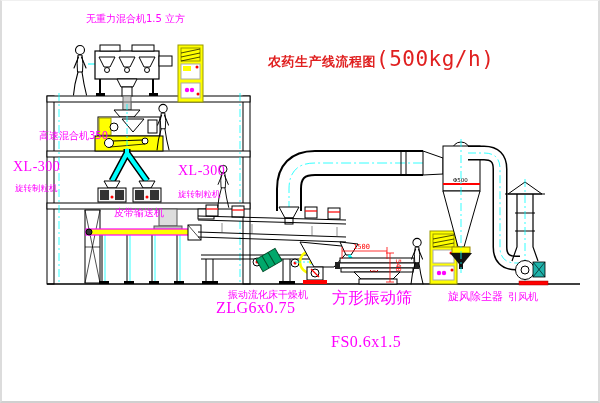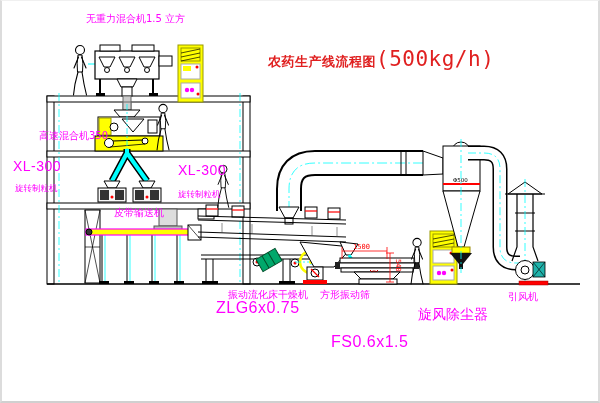--- a/index.html
+++ b/index.html
@@ -3,21 +3,21 @@
 <meta charset="utf-8">
 <style>
   html,body{margin:0;padding:0;background:#fff;}
   #canvas{
     position:relative;width:600px;height:403px;background:#ffffff;overflow:hidden;
     font-family:"DejaVu Sans",sans-serif;
     border-left:2px solid #dcdcdc;border-right:2px solid #dcdcdc;border-bottom:2px solid #d0d0d0;border-top:1px solid #f0f0f0;
     box-sizing:border-box;
   }
   .lbl{position:absolute;color:#ff00ff;white-space:nowrap;line-height:1.1;}
-  .cad-num{font-family:Liberation Sans, sans-serif;font-weight:400;letter-spacing:0.5px;}
+  .cad-num{font-family:Liberation Serif, serif;font-weight:400;letter-spacing:0.5px;}
   .title-wrap{position:absolute;left:266px;top:46px;color:#e02020;white-space:nowrap;}
   .title-cn{font-size:13px;font-weight:700;letter-spacing:0.5px;vertical-align:baseline;}
   .title-cap{font-family:"DejaVu Sans Mono",monospace;font-size:21px;font-weight:400;vertical-align:baseline;letter-spacing:0.5px;}
   svg{position:absolute;left:0;top:0;}
   .thin{stroke:#000;stroke-width:1;fill:none;}
 </style>
 </head>
 <body>
 
 <div id="canvas">
@@ -285,19 +285,19 @@
 <div class="lbl" style="left:13px;top:183px;font-size:8.5px;">旋转制粒机</div>
 
 <div class="lbl cad-num" style="left:176px;top:162px;font-size:14px;">XL-300</div>
 <div class="lbl" style="left:176px;top:189px;font-size:8.5px;">旋转制粒机</div>
 
 <div class="lbl" style="left:112px;top:206px;font-size:10px;">皮带输送机</div>
 
 <div class="lbl" style="left:226px;top:288px;font-size:10px;">振动流化床干燥机</div>
 <div class="lbl cad-num" style="left:214px;top:298px;font-size:16px;">ZLG6x0.75</div>
 
-<div class="lbl" style="left:318px;top:288px;font-size:10px;text-align:center;">方形振动筛</div>
+<div class="lbl" style="left:330px;top:288px;font-size:16px;text-align:center;">方形振动筛</div>
 <div class="lbl cad-num" style="left:329px;top:298px;font-size:16px;margin-top:34px;">FS0.6x1.5</div>
 
-<div class="lbl" style="left:416px;top:290px;font-size:14px;margin-top:16px;">旋风除尘器</div>
+<div class="lbl" style="left:446px;top:290px;font-size:11px;">旋风除尘器</div>
 <div class="lbl" style="left:506px;top:290px;font-size:10px;">引风机</div>
 
 </div>
 
 </body></html>

